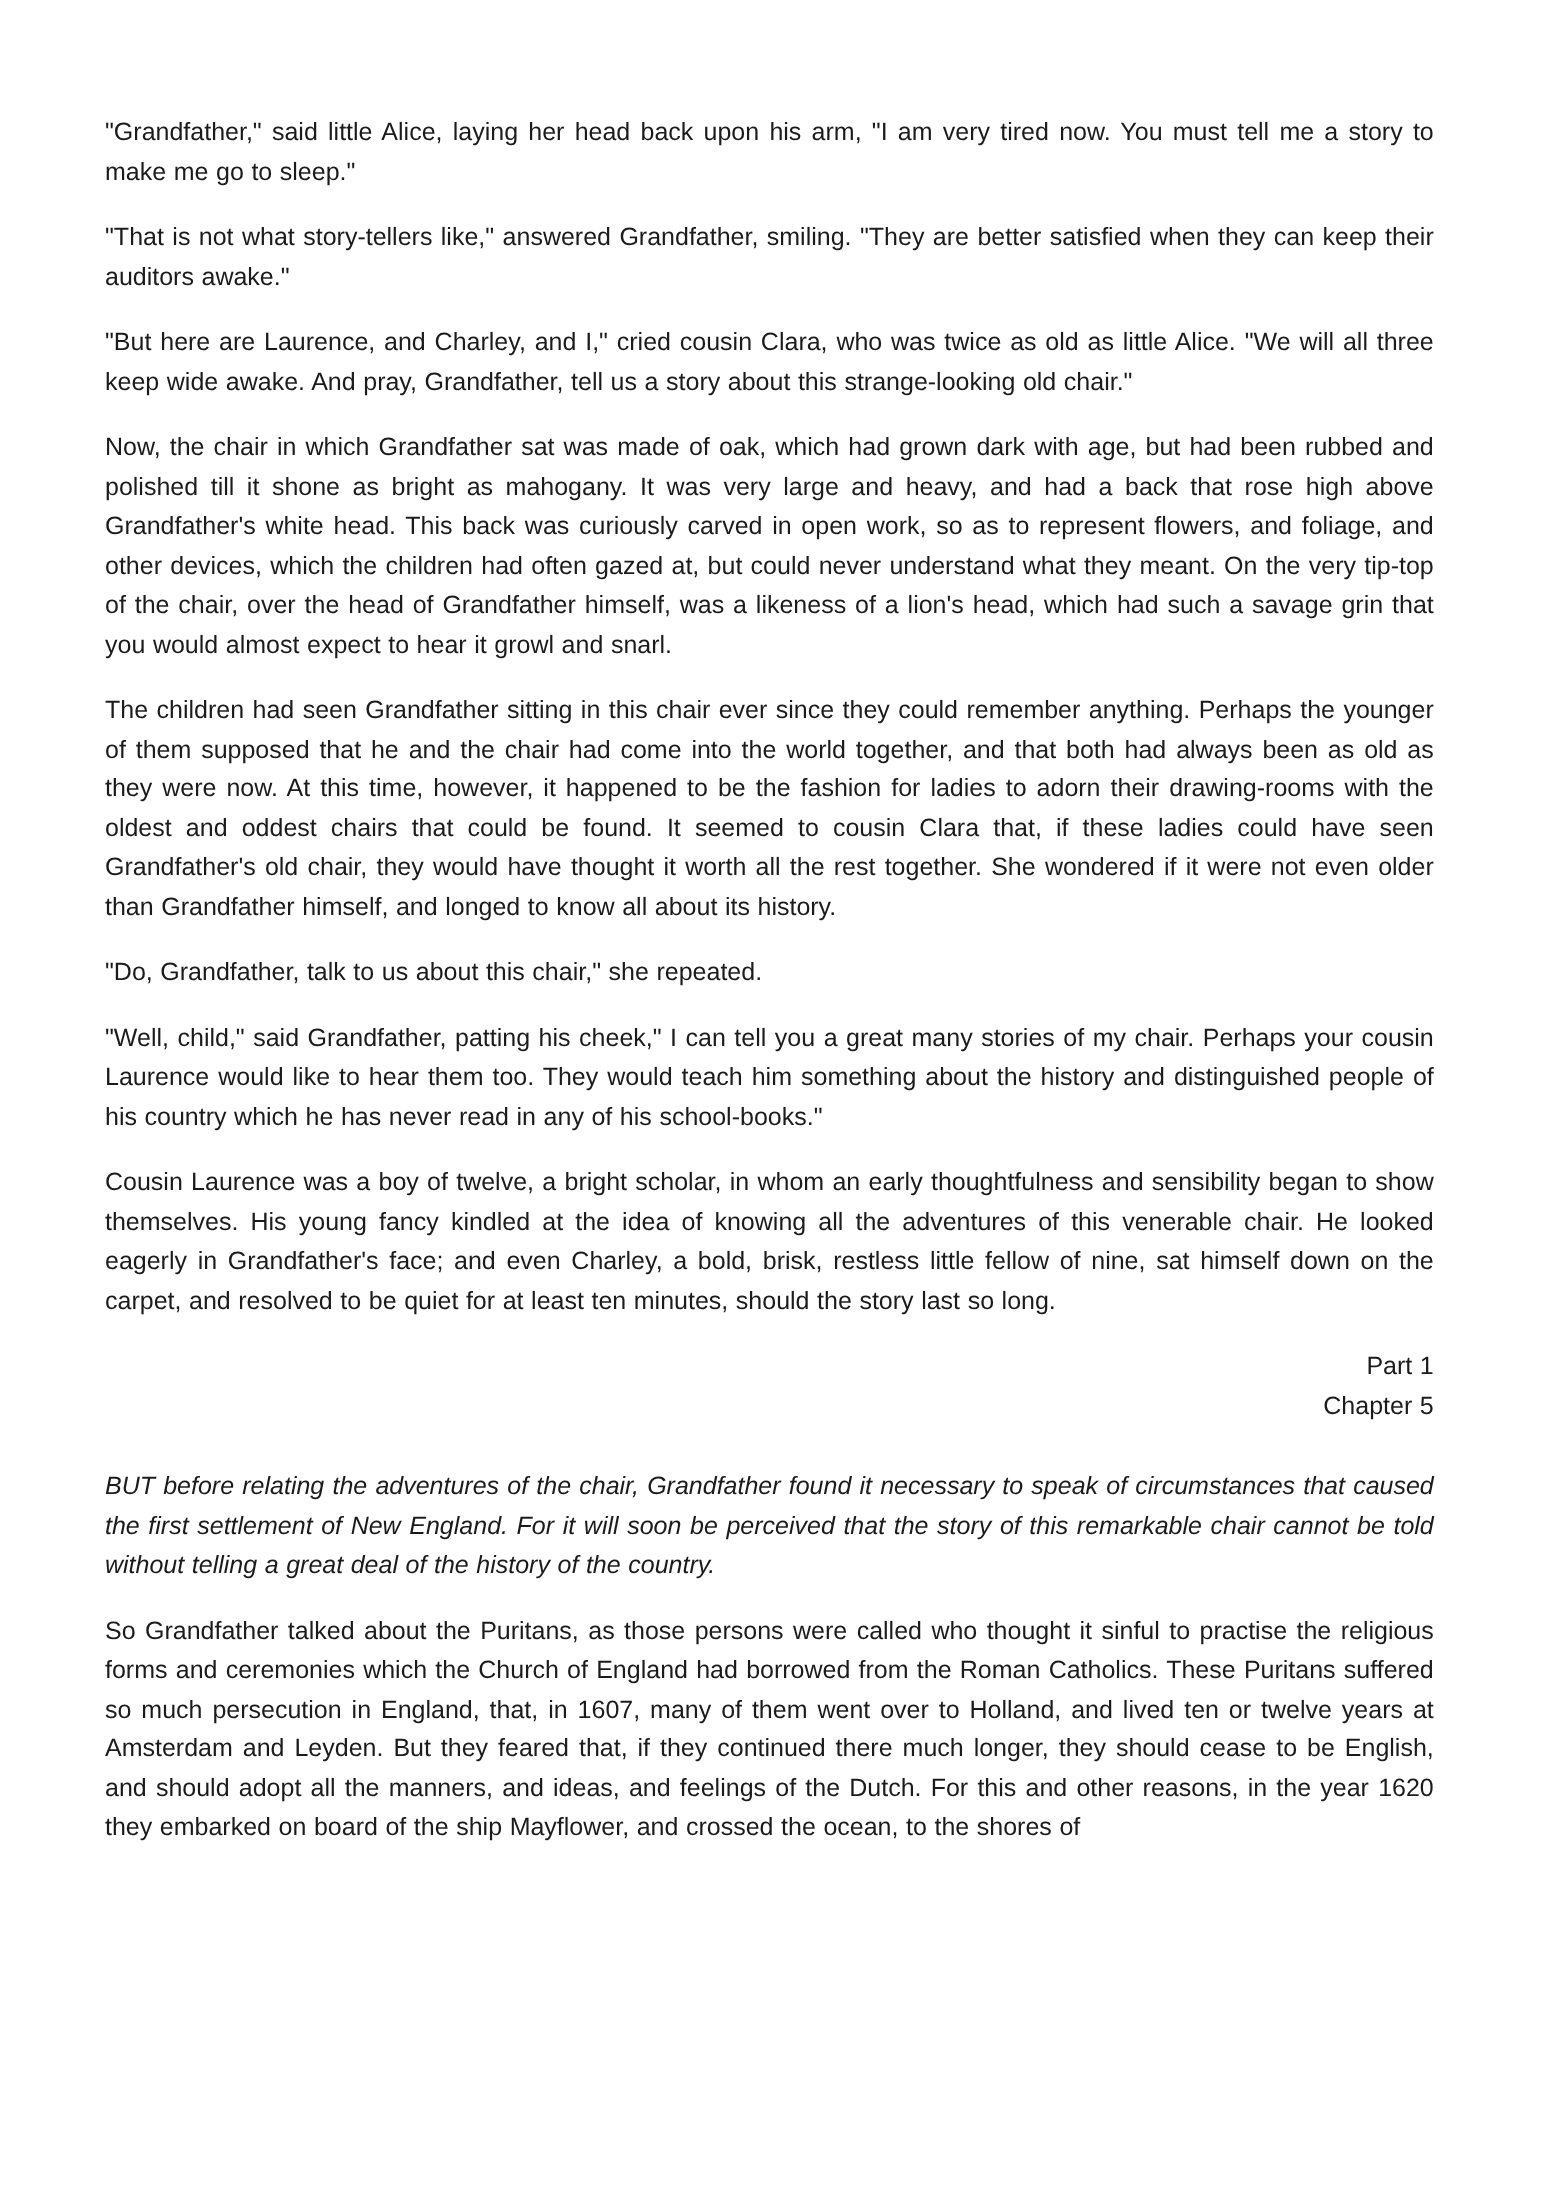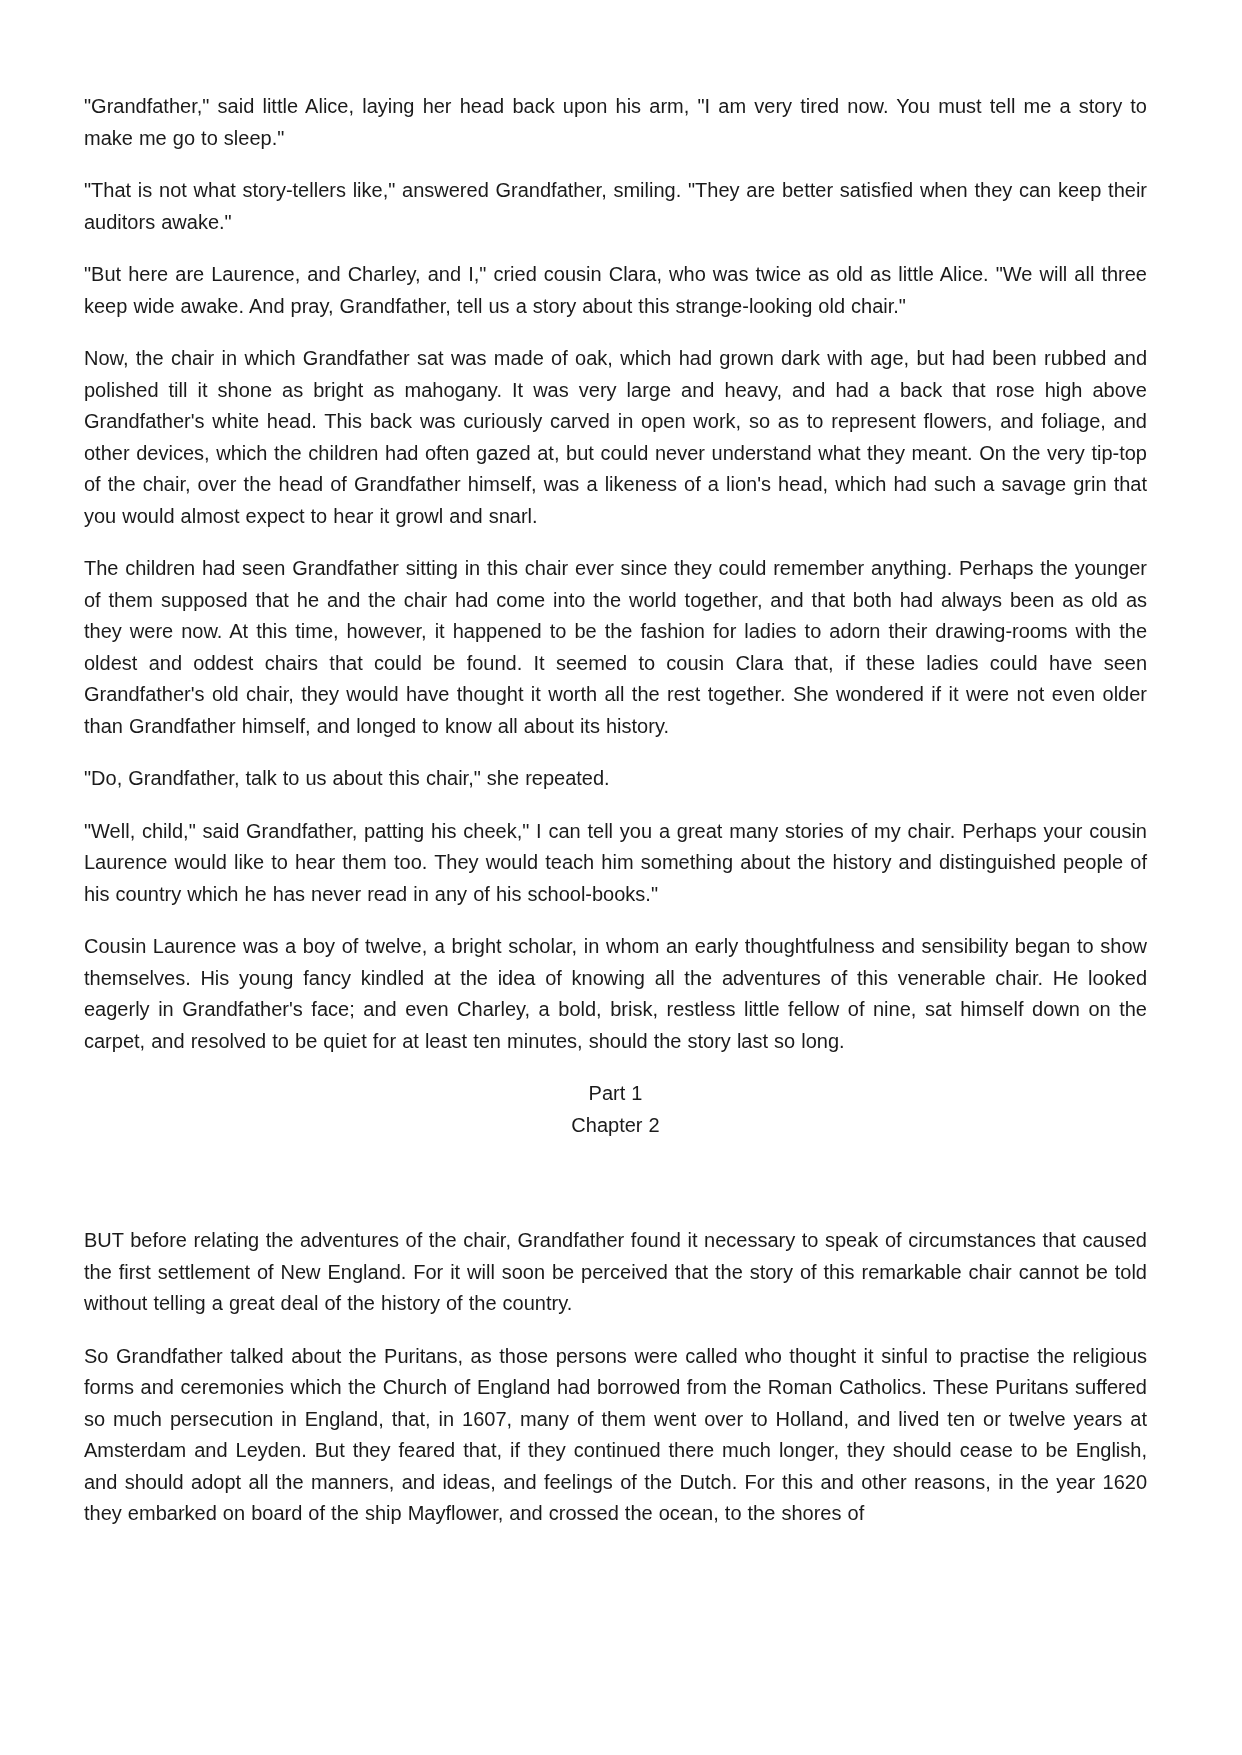--- a/index.html
+++ b/index.html
@@ -25,35 +25,36 @@
     margin: 0 0 21px 0;
     font-size: 20px;
     line-height: 31.5px;
     text-align: justify;
     letter-spacing: 0;
     word-spacing: 0.5px;
     color: #1b1b1b;
   }
   .par.label {
     margin-bottom: 0;
-    text-align: center;
+    text-align: right;
   }
   .par.chapter-start {
-    margin-top: 84px;
+    margin-top: 33px;
+    font-style: italic;
   }
 </style>
 </head>
 <body>
 
 <div class="page">
   <p class="par">"Grandfather," said little Alice, laying her head back upon his arm, "I am very tired now. You must tell me a story to make me go to sleep."</p>
   <p class="par">"That is not what story-tellers like," answered Grandfather, smiling. "They are better satisfied when they can keep their auditors awake."</p>
   <p class="par">"But here are Laurence, and Charley, and I," cried cousin Clara, who was twice as old as little Alice. "We will all three keep wide awake. And pray, Grandfather, tell us a story about this strange-looking old chair."</p>
   <p class="par">Now, the chair in which Grandfather sat was made of oak, which had grown dark with age, but had been rubbed and polished till it shone as bright as mahogany. It was very large and heavy, and had a back that rose high above Grandfather's white head. This back was curiously carved in open work, so as to represent flowers, and foliage, and other devices, which the children had often gazed at, but could never understand what they meant. On the very tip-top of the chair, over the head of Grandfather himself, was a likeness of a lion's head, which had such a savage grin that you would almost expect to hear it growl and snarl.</p>
   <p class="par">The children had seen Grandfather sitting in this chair ever since they could remember anything. Perhaps the younger of them supposed that he and the chair had come into the world together, and that both had always been as old as they were now. At this time, however, it happened to be the fashion for ladies to adorn their drawing-rooms with the oldest and oddest chairs that could be found. It seemed to cousin Clara that, if these ladies could have seen Grandfather's old chair, they would have thought it worth all the rest together. She wondered if it were not even older than Grandfather himself, and longed to know all about its history.</p>
   <p class="par">"Do, Grandfather, talk to us about this chair," she repeated.</p>
   <p class="par">"Well, child," said Grandfather, patting his cheek," I can tell you a great many stories of my chair. Perhaps your cousin Laurence would like to hear them too. They would teach him something about the history and distinguished people of his country which he has never read in any of his school-books."</p>
   <p class="par">Cousin Laurence was a boy of twelve, a bright scholar, in whom an early thoughtfulness and sensibility began to show themselves. His young fancy kindled at the idea of knowing all the adventures of this venerable chair. He looked eagerly in Grandfather's face; and even Charley, a bold, brisk, restless little fellow of nine, sat himself down on the carpet, and resolved to be quiet for at least ten minutes, should the story last so long.</p>
   <p class="par label">Part 1</p>
-  <p class="par label">Chapter 2</p>
+  <p class="par label">Chapter 5</p>
   <p class="par chapter-start">BUT before relating the adventures of the chair, Grandfather found it necessary to speak of circumstances that caused the first settlement of New England. For it will soon be perceived that the story of this remarkable chair cannot be told without telling a great deal of the history of the country.</p>
   <p class="par">So Grandfather talked about the Puritans, as those persons were called who thought it sinful to practise the religious forms and ceremonies which the Church of England had borrowed from the Roman Catholics. These Puritans suffered so much persecution in England, that, in 1607, many of them went over to Holland, and lived ten or twelve years at Amsterdam and Leyden. But they feared that, if they continued there much longer, they should cease to be English, and should adopt all the manners, and ideas, and feelings of the Dutch. For this and other reasons, in the year 1620 they embarked on board of the ship Mayflower, and crossed the ocean, to the shores of</p>
 </div>
 
 </body></html>

